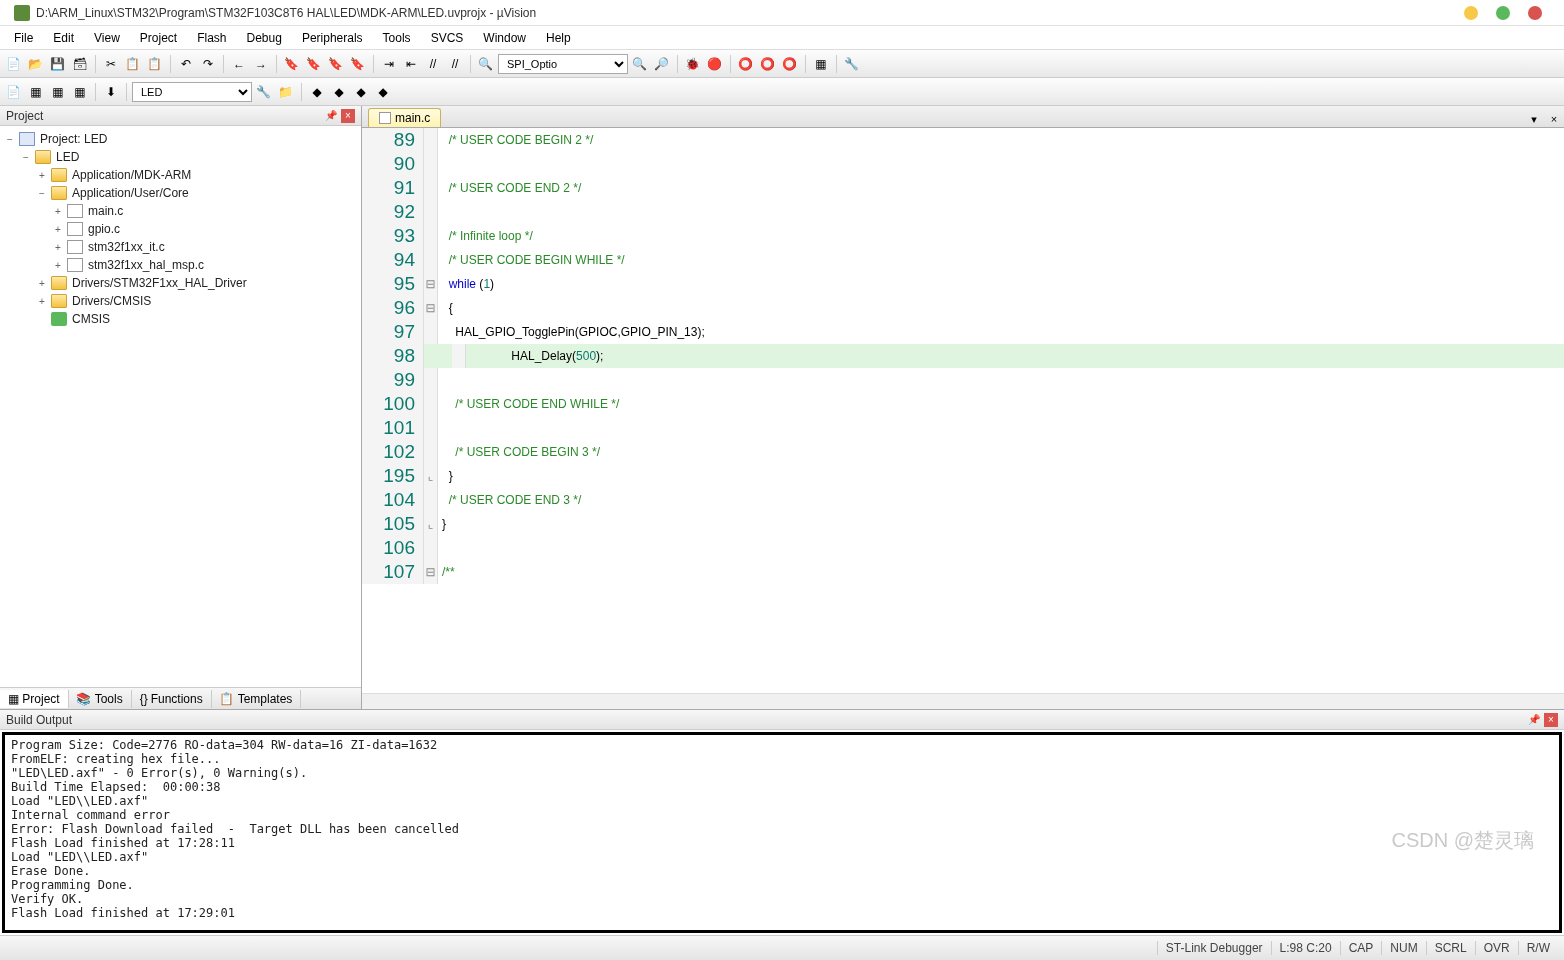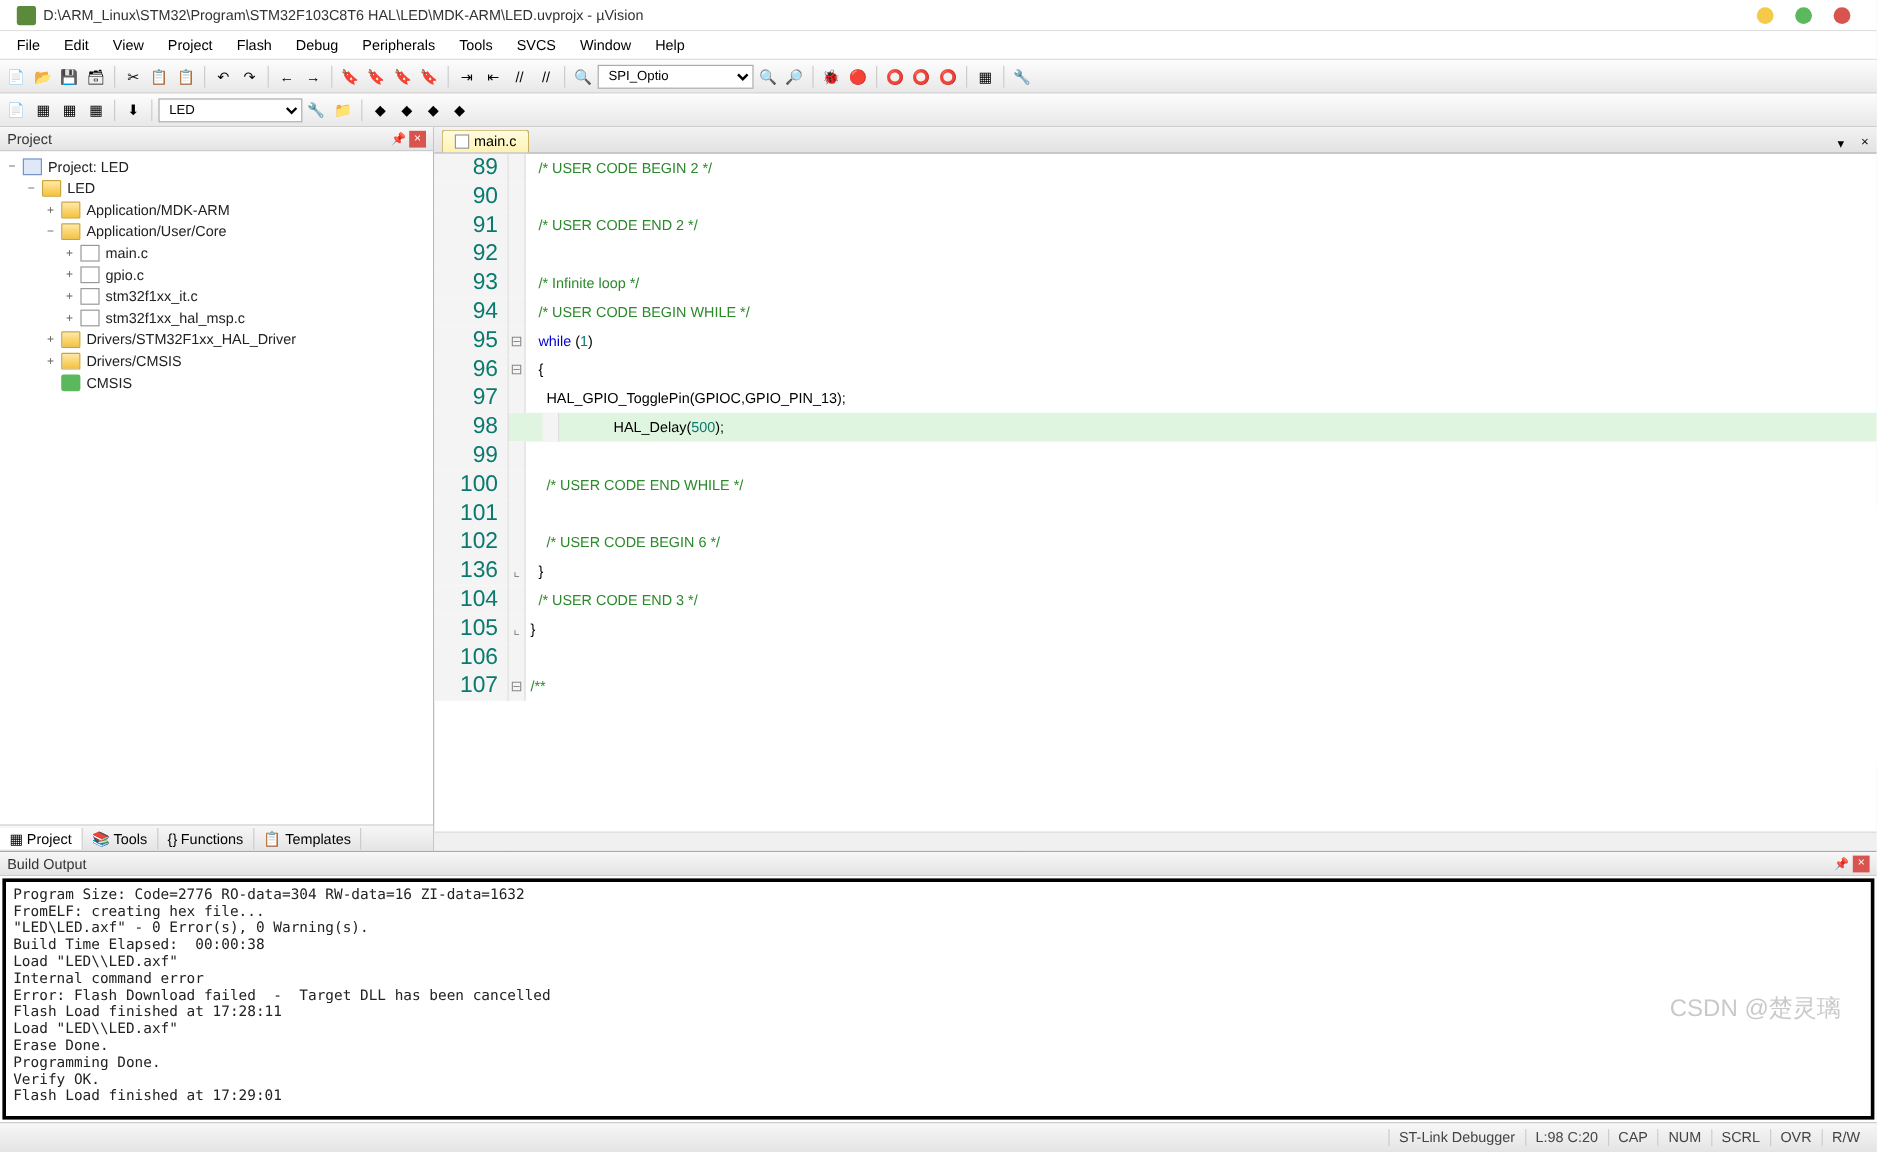--- a/index.html
+++ b/index.html
@@ -308,24 +308,24 @@
           <div class="code">    <span class="c-comment">/* USER CODE END WHILE */</span></div>
         </div>
         <div class="code-row">
           <div class="gutter">101</div>
           <div class="fold"></div>
           <div class="code"> </div>
         </div>
         <div class="code-row">
           <div class="gutter">102</div>
           <div class="fold"></div>
-          <div class="code">    <span class="c-comment">/* USER CODE BEGIN 6 */</span></div>
-        </div>
-        <div class="code-row">
-          <div class="gutter">136</div>
+          <div class="code">    <span class="c-comment">/* USER CODE BEGIN 3 */</span></div>
+        </div>
+        <div class="code-row">
+          <div class="gutter">195</div>
           <div class="fold">⌞</div>
           <div class="code">  }</div>
         </div>
         <div class="code-row">
           <div class="gutter">104</div>
           <div class="fold"></div>
           <div class="code">  <span class="c-comment">/* USER CODE END 3 */</span></div>
         </div>
         <div class="code-row">
           <div class="gutter">105</div>

